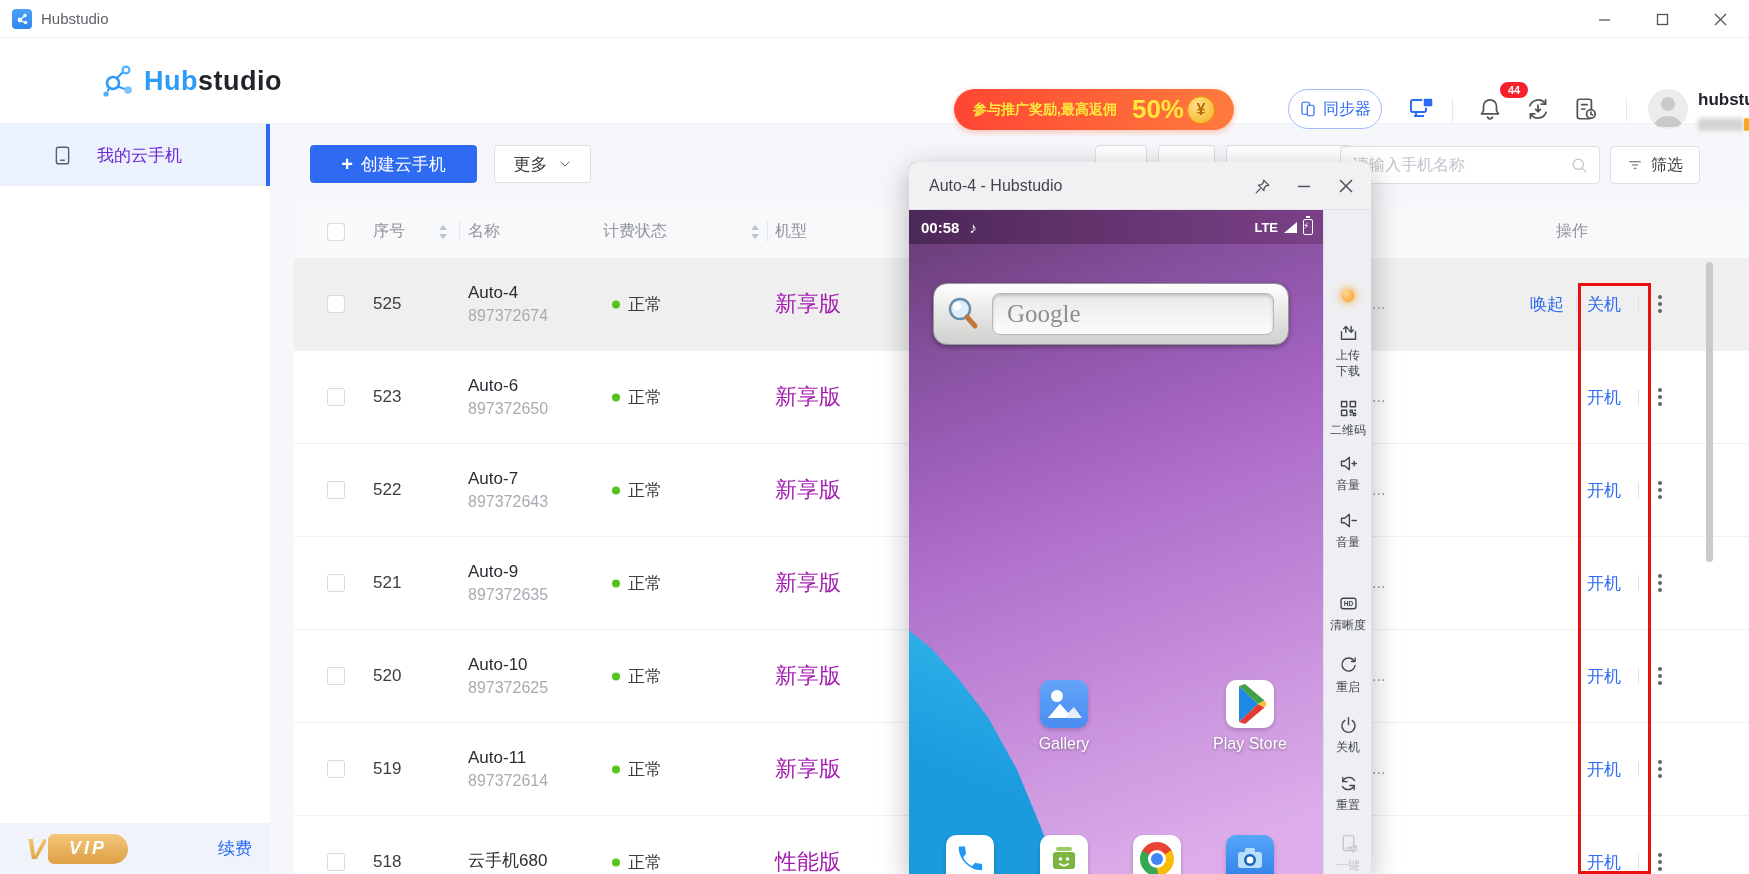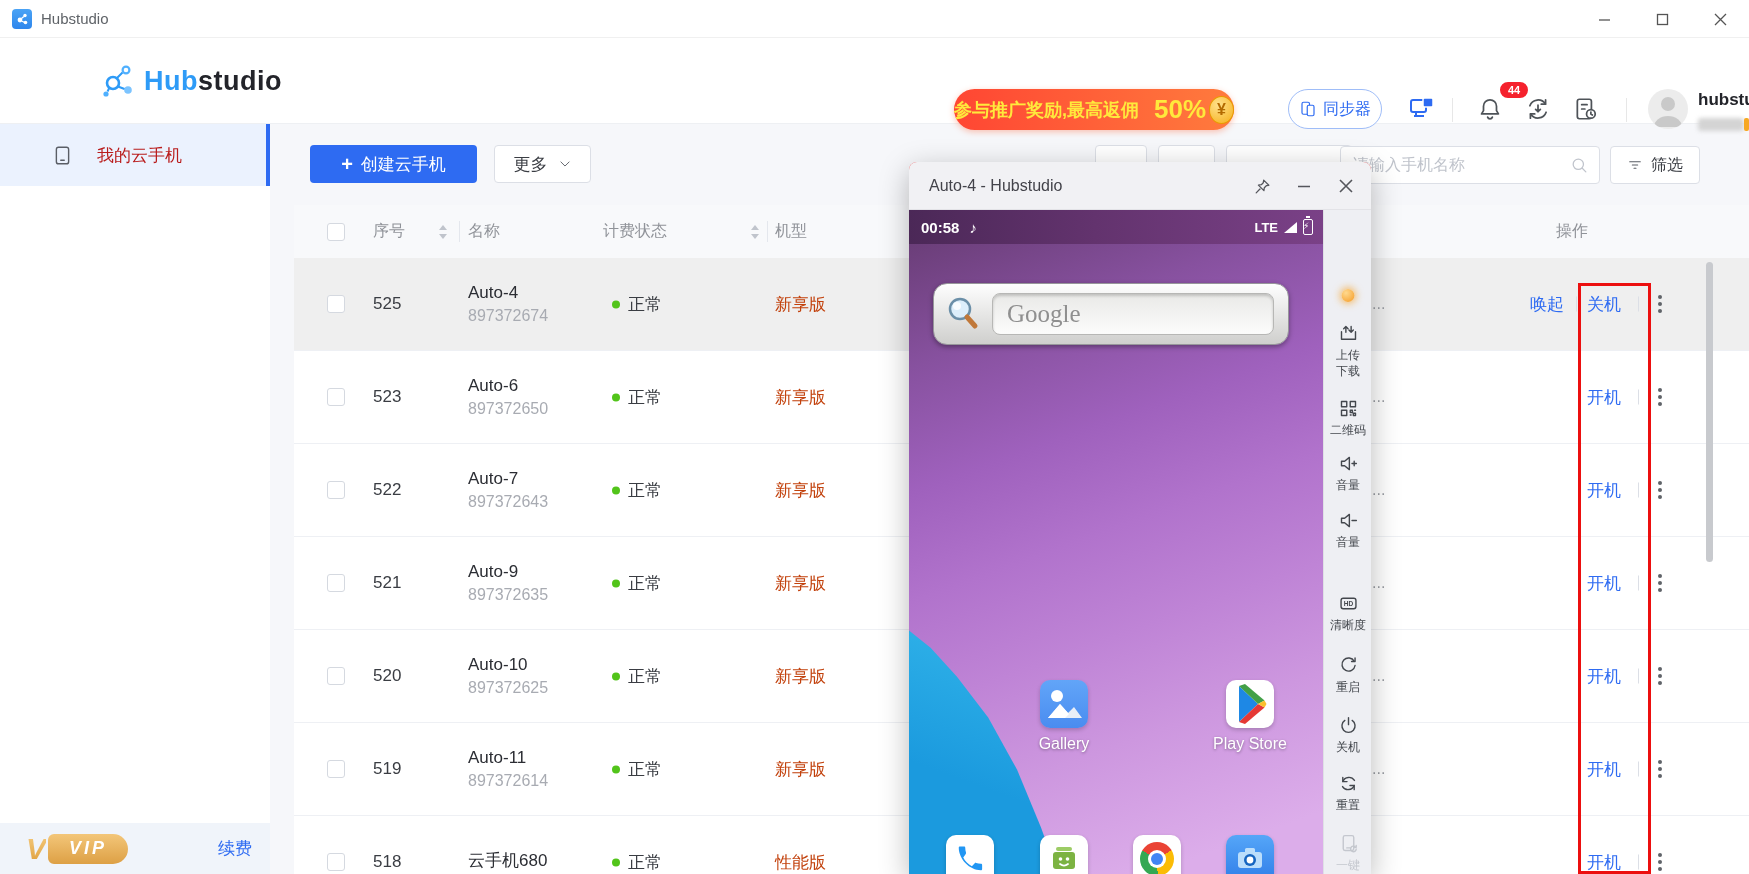--- a/index.html
+++ b/index.html
@@ -28,21 +28,21 @@
   .nav-item { font-size:18px; color:#333; position:relative; height:86px; display:flex; align-items:center; cursor:pointer; white-space:nowrap; }
   .nav-item.active { color:#2e6bf2; font-weight:bold; }
   .nav-item.active::after { content:""; position:absolute; left:50%; transform:translateX(-50%);
     bottom:5px; width:42px; height:4px; border-radius:2px; background:#2e6bf2; }
   .coin { width:22px; height:22px; border-radius:50%; margin-left:6px;
     background:radial-gradient(circle at 35% 30%,#ffe08a,#f5b11c); border:1px solid #e89b00;
     color:#b36a00; font-size:13px; font-weight:bold; display:flex; align-items:center; justify-content:center; }
   .banner { position:absolute; left:954px; top:51px; width:280px; height:41px; border-radius:21px;
     background:linear-gradient(90deg,#ff4633,#ff7b3d); display:flex; align-items:center; justify-content:center;
     box-shadow:0 2px 6px rgba(255,90,40,.35); }
-  .banner-txt { color:#ffe93c; font-size:18px; font-weight:bold; white-space:nowrap; }
+  .banner-txt { color:#ffe93c; font-size:14px; font-weight:bold; white-space:nowrap; }
   .banner-pct { color:#ffe93c; font-size:26px; font-weight:bold; margin-left:15px; }
   .banner .coin { width:28px; height:28px; font-size:16px; margin-left:3px; }
   .sync-btn { position:absolute; left:1288px; top:51px; width:94px; height:40px; border-radius:20px;
     border:1px solid #9fbdf8; background:#fff; color:#2e6bf2; font-size:16px;
     display:flex; align-items:center; justify-content:center; gap:6px; }
   .hicon { position:absolute; top:57px; width:28px; height:28px; display:flex; align-items:center; justify-content:center; }
   .hdr-div { position:absolute; top:60px; width:1px; height:24px; background:#e7e7e7; }
   .badge { position:absolute; left:1498px; top:42px; min-width:32px; height:20px; border-radius:10px;
     background:#f5222d; color:#fff; font-size:11px; font-weight:bold; display:flex; align-items:center;
     justify-content:center; padding:0 6px; border:2px solid #fff; z-index:2; }
@@ -51,21 +51,21 @@
   .user-name { position:absolute; left:1698px; top:52px; font-size:17px; font-weight:bold; color:#23242a; white-space:nowrap; }
   .user-blur { position:absolute; left:1698px; top:80px; width:46px; height:13px; background:#d4d4d4;
     filter:blur(2px); border-radius:3px; }
   .user-blur-orange { position:absolute; left:1744px; top:80px; width:5px; height:13px; background:#f7a823; border-radius:2px; }
 
   
   .sidebar { position:absolute; left:0; top:124px; width:270px; height:750px; background:#fff; z-index:5; }
   .side-item { position:absolute; left:0; width:270px; display:flex; align-items:center; cursor:pointer; }
   .side-item .lbl { font-size:17px; margin-left:24px; color:#3a3d43; }
   .side-item.active { background:#ebf2fe; }
-  .side-item.active .lbl { color:#b91c1c; }
+  .side-item.active .lbl { color:#6d28d9; }
   .side-item.active::after { content:""; position:absolute; right:0; top:0; width:4px; height:100%; background:#2e6bf2; }
   .side-item svg { margin-left:52px; }
   .side-chevron { position:absolute; right:28px; }
   .vip-bar { position:absolute; left:0; top:699px; width:270px; height:51px; background:#f0f4fa;
     display:flex; align-items:center; }
   .vip-v { font-size:30px; font-weight:bold; font-style:italic; margin-left:26px;
     background:linear-gradient(180deg,#f6cd80,#dd9c3a); -webkit-background-clip:text; background-clip:text; color:transparent; }
   .vip-pill { margin-left:2px; width:80px; height:30px; border-radius:6px 15px 15px 6px;
     background:linear-gradient(180deg,#f3c679,#dda045); color:#fff; font-weight:bold; font-style:italic;
     font-size:18px; letter-spacing:3px; display:flex; align-items:center; justify-content:center; }
@@ -101,21 +101,21 @@
   .tbody { position:absolute; left:0; top:53px; width:1455px; }
   .trow { position:relative; width:1455px; height:93px; background:#fff; border-bottom:1px solid #eef0f4; }
   .trow.hl { background:#efefef; }
   .c-seq { position:absolute; left:79px; top:50%; transform:translateY(-50%); font-size:17px; color:#3a3d43; }
   .c-name { position:absolute; left:174px; top:50%; transform:translateY(-50%); }
   .c-name .nm { font-size:17px; color:#2b2d33; margin-bottom:4px; }
   .c-name .sub { font-size:16px; color:#a8abb2; }
   .c-status { position:absolute; left:318px; top:50%; transform:translateY(-50%); font-size:17px; color:#3a3d43;
     display:flex; align-items:center; gap:8px; }
   .gdot { width:8px; height:8px; border-radius:50%; background:#52c41a; display:inline-block; }
-  .c-model { position:absolute; left:481px; top:50%; transform:translateY(-50%); font-size:17px; color:#c2410c; }
+  .c-model { position:absolute; left:481px; top:50%; transform:translateY(-50%); font-size:22px; color:#a21caf; }
   .c-trunc { position:absolute; left:1078px; top:50%; transform:translateY(-50%); font-size:16px; color:#9a9da3; }
   .acts { position:absolute; left:1236px; top:0; width:200px; height:100%; }
   .acts .lnk { position:absolute; top:50%; transform:translateY(-50%); font-size:17px; color:#2e6bf2; cursor:pointer; text-decoration:none; white-space:nowrap; }
   .acts .wake { left:0; } .acts .power { left:57px; }
   .vdiv { position:absolute; top:50%; transform:translateY(-50%); width:1px; height:15px; background:#dcdfe6; }
   .dots { position:absolute; left:124px; top:50%; transform:translateY(-50%);
     display:flex; flex-direction:column; gap:3px; cursor:pointer; padding:4px; }
   .dots i { width:4px; height:4px; border-radius:50%; background:#5f6368; }
   .scroll-thumb { position:absolute; left:1706px; top:262px; width:7px; height:300px; background:#c8cace; border-radius:4px; z-index:8; }
   .red-box { position:absolute; left:1578px; top:283px; width:73px; height:591px;

